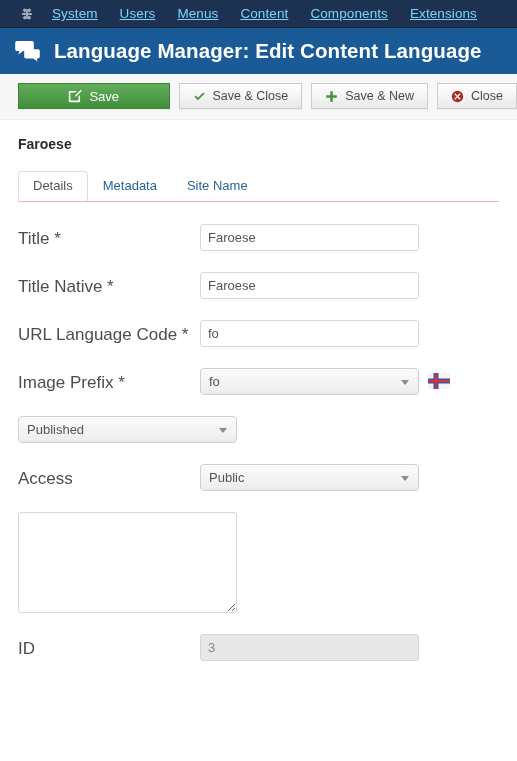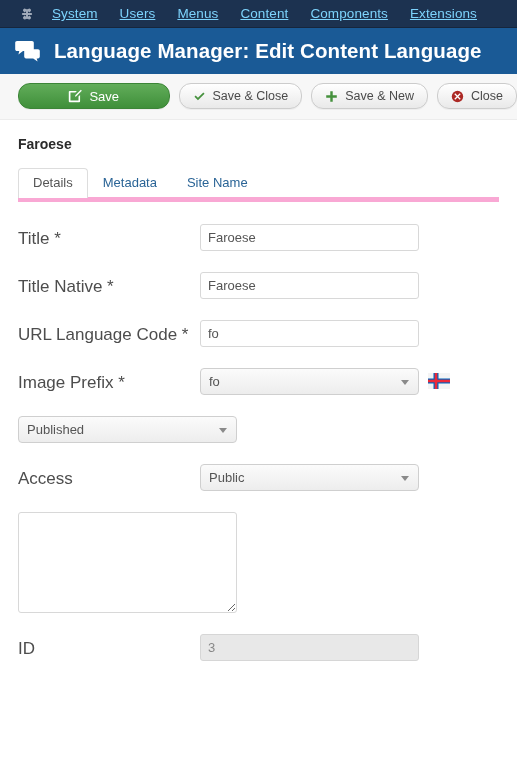--- a/index.html
+++ b/index.html
@@ -71,21 +71,21 @@
     align-items: center;
     gap: 9px;
   }
   .btn {
     display: inline-flex;
     align-items: center;
     justify-content: center;
     gap: 7px;
     height: 26px;
     padding: 0 13px;
-    border-radius: 12px;
+    border-radius: 0;
     font-size: 12.5px;
     line-height: 1;
     cursor: pointer;
     white-space: nowrap;
     border: 1px solid #cccccc;
     background: linear-gradient(to bottom, #ffffff 0%, #e9e9e9 100%);
     color: #4a4a4a;
     box-shadow: 0 1px 0 rgba(0,0,0,.04);
   }
   .btn-save {
@@ -104,22 +104,22 @@
   .record-title {
     font-size: 14px;
     font-weight: bold;
     color: #2b2b2b;
     margin: 0 0 18px 0;
   }
 
   
   .tabs {
     display: flex;
-    align-items: flex-end;
-    border-bottom: 5px solid #f9a8d4;
+    align-items: center;
+    border-bottom: 1px solid #f9a8d4;
     margin: 0 18px 0 0;
     height: 32px;
   }
   .tab {
     padding: 7px 14px 7px 14px;
     font-size: 13px;
     color: #2a6496;
     cursor: pointer;
     border: 1px solid transparent;
     border-bottom: none;

